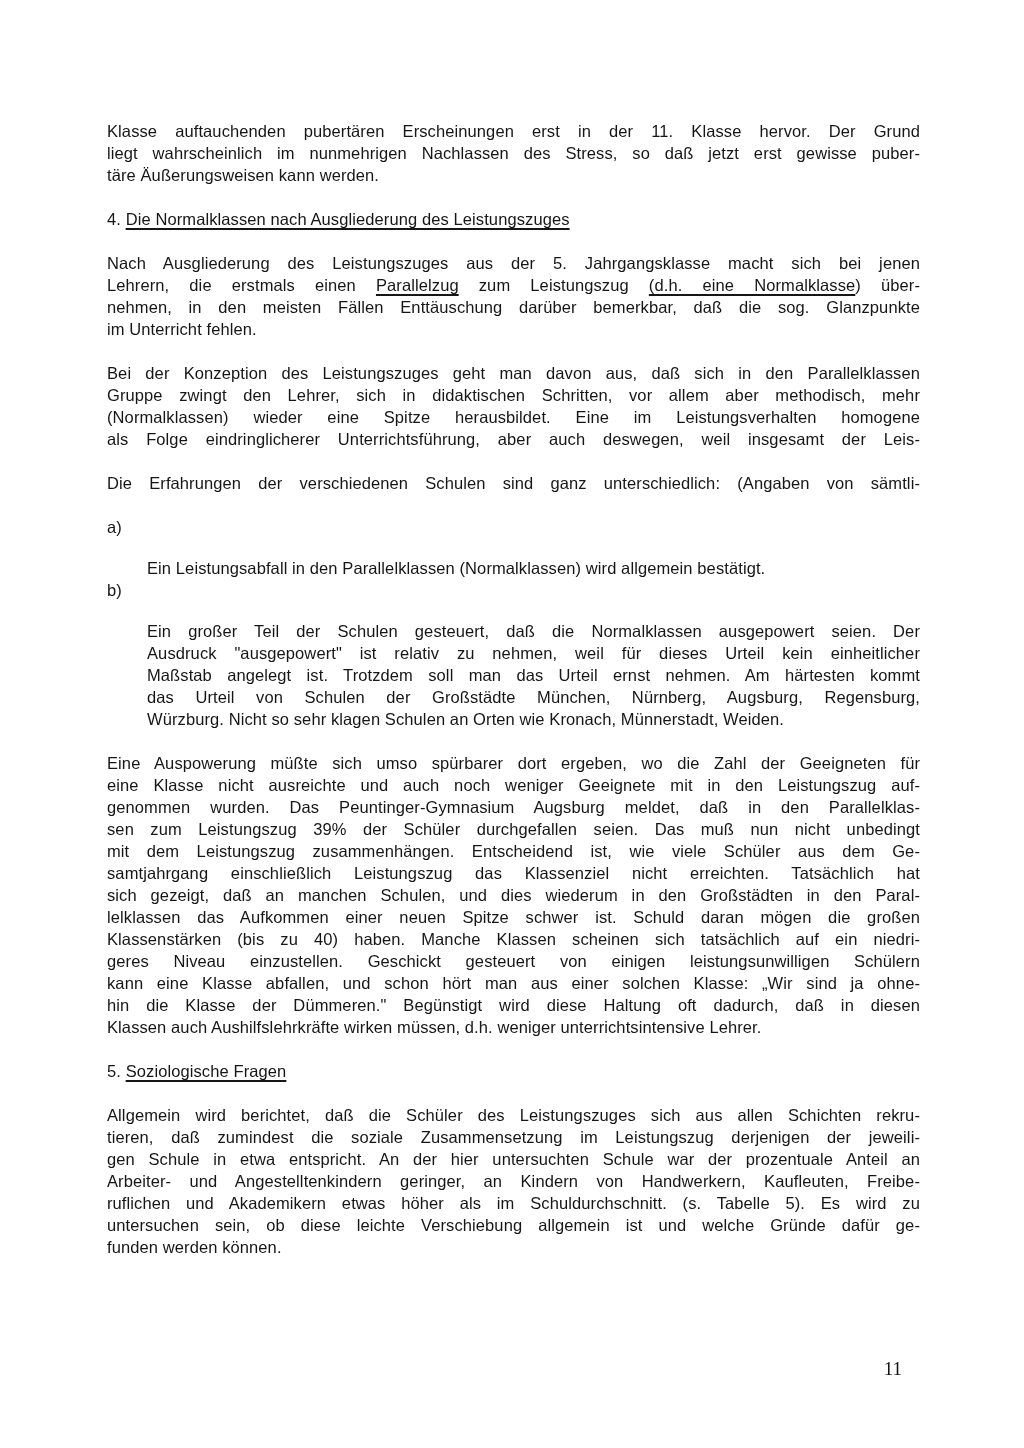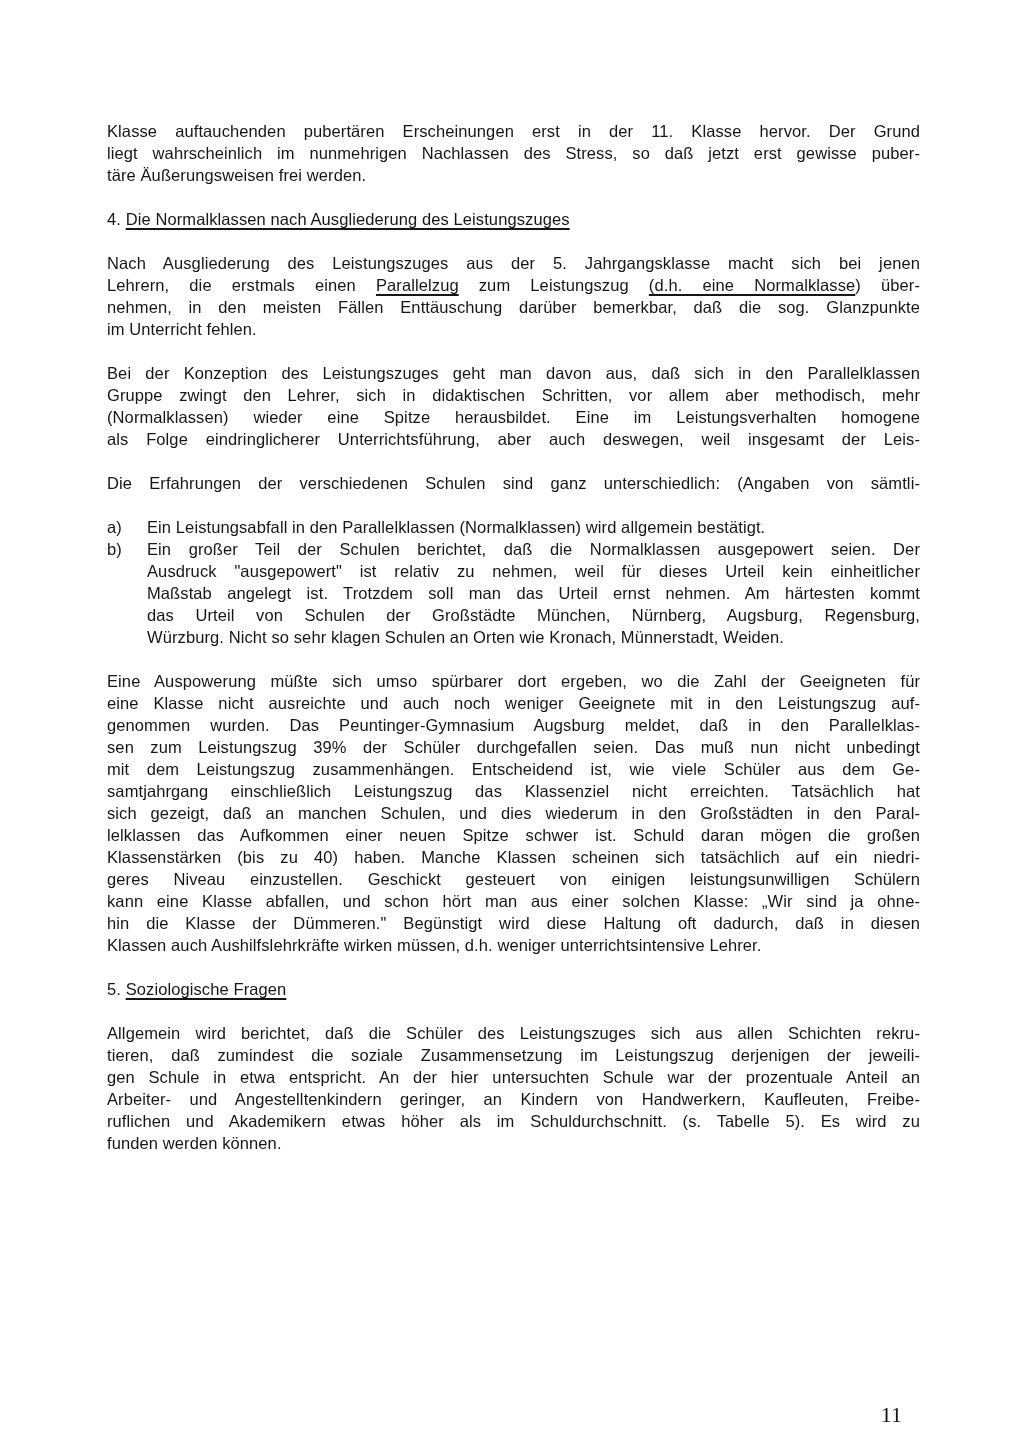--- a/index.html
+++ b/index.html
@@ -33,41 +33,40 @@
   .useg {
     text-decoration: underline;
     text-decoration-thickness: 1.5px;
     text-underline-offset: 3px;
   }
   .list-item { display: flex; }
   .list-marker {
     flex: 0 0 40px;
     width: 40px;
   }
-  .list-body { flex: 1 1 auto; min-width: 0; }
+  .list-body { flex: 1 1 auto; min-width: 0; margin-top: 41px; }
   .page-number {
     position: absolute;
     top: 1358px;
     right: 122px;
     font-family: "Liberation Serif", serif;
-    font-size: 22px;
+    font-size: 19px;
     color: #111111;
-    margin-top: 44px;
   }
 </style>
 </head>
 <body>
 
 <div class="page">
   <div class="content">
 
     <div class="para">
         <div class="tline"><span>Klasse auftauchenden pubertären Erscheinungen erst in der 11. Klasse hervor. Der Grund</span></div>
         <div class="tline"><span>liegt wahrscheinlich im nunmehrigen Nachlassen des Stress, so daß jetzt erst gewisse puber-</span></div>
-        <div class="tline tline-last"><span>täre Äußerungsweisen frei werden.</span></div>
+        <div class="tline tline-last"><span>täre Äußerungsweisen kann werden.</span></div>
       </div>
 
     <div class="heading">
         <div class="tline tline-last"><span>4. </span><span class="useg">Die Normalklassen nach Ausgliederung des Leistungszuges</span></div>
       </div>
 
     <div class="para">
         <div class="tline"><span>Nach Ausgliederung des Leistungszuges aus der 5. Jahrgangsklasse macht sich bei jenen</span></div>
         <div class="tline"><span>Lehrern, die erstmals einen </span><span class="useg">Parallelzug</span><span> zum Leistungszug </span><span class="useg">(d.h. eine Normalklasse</span><span>) über-</span></div>
         <div class="tline"><span>nehmen, in den meisten Fällen Enttäuschung darüber bemerkbar, daß die sog. Glanzpunkte</span></div>
@@ -88,21 +87,21 @@
     <div class="list">
       <div class="list-item">
         <span class="list-marker">a)</span>
         <div class="list-body">
             <div class="tline tline-last"><span>Ein Leistungsabfall in den Parallelklassen (Normalklassen) wird allgemein bestätigt.</span></div>
           </div>
       </div>
       <div class="list-item">
         <span class="list-marker">b)</span>
         <div class="list-body">
-            <div class="tline"><span>Ein großer Teil der Schulen berichtet, daß die Normalklassen ausgepowert seien. Der</span></div>
+            <div class="tline"><span>Ein großer Teil der Schulen gesteuert, daß die Normalklassen ausgepowert seien. Der</span></div>
             <div class="tline"><span>Ausdruck "ausgepowert" ist relativ zu nehmen, weil für dieses Urteil kein einheitlicher</span></div>
             <div class="tline"><span>Maßstab angelegt ist. Trotzdem soll man das Urteil ernst nehmen. Am härtesten kommt</span></div>
             <div class="tline"><span>das Urteil von Schulen der Großstädte München, Nürnberg, Augsburg, Regensburg,</span></div>
             <div class="tline tline-last"><span>Würzburg. Nicht so sehr klagen Schulen an Orten wie Kronach, Münnerstadt, Weiden.</span></div>
           </div>
       </div>
     </div>
 
     <div class="para">
         <div class="tline"><span>Eine Auspowerung müßte sich umso spürbarer dort ergeben, wo die Zahl der Geeigneten für</span></div>
@@ -123,19 +122,20 @@
     <div class="heading">
         <div class="tline tline-last"><span>5. </span><span class="useg">Soziologische Fragen</span></div>
       </div>
 
     <div class="para">
         <div class="tline"><span>Allgemein wird berichtet, daß die Schüler des Leistungszuges sich aus allen Schichten rekru-</span></div>
         <div class="tline"><span>tieren, daß zumindest die soziale Zusammensetzung im Leistungszug derjenigen der jeweili-</span></div>
         <div class="tline"><span>gen Schule in etwa entspricht. An der hier untersuchten Schule war der prozentuale Anteil an</span></div>
         <div class="tline"><span>Arbeiter- und Angestelltenkindern geringer, an Kindern von Handwerkern, Kaufleuten, Freibe-</span></div>
         <div class="tline"><span>ruflichen und Akademikern etwas höher als im Schuldurchschnitt. (s. Tabelle 5). Es wird zu</span></div>
+        <div class="tline"><span>untersuchen sein, ob diese leichte Verschiebung allgemein ist und welche Gründe dafür ge-</span></div>
         <div class="tline tline-last"><span>funden werden können.</span></div>
       </div>
 
   </div>
 
   <div class="page-number">11</div>
 </div>
 
 </body></html>

